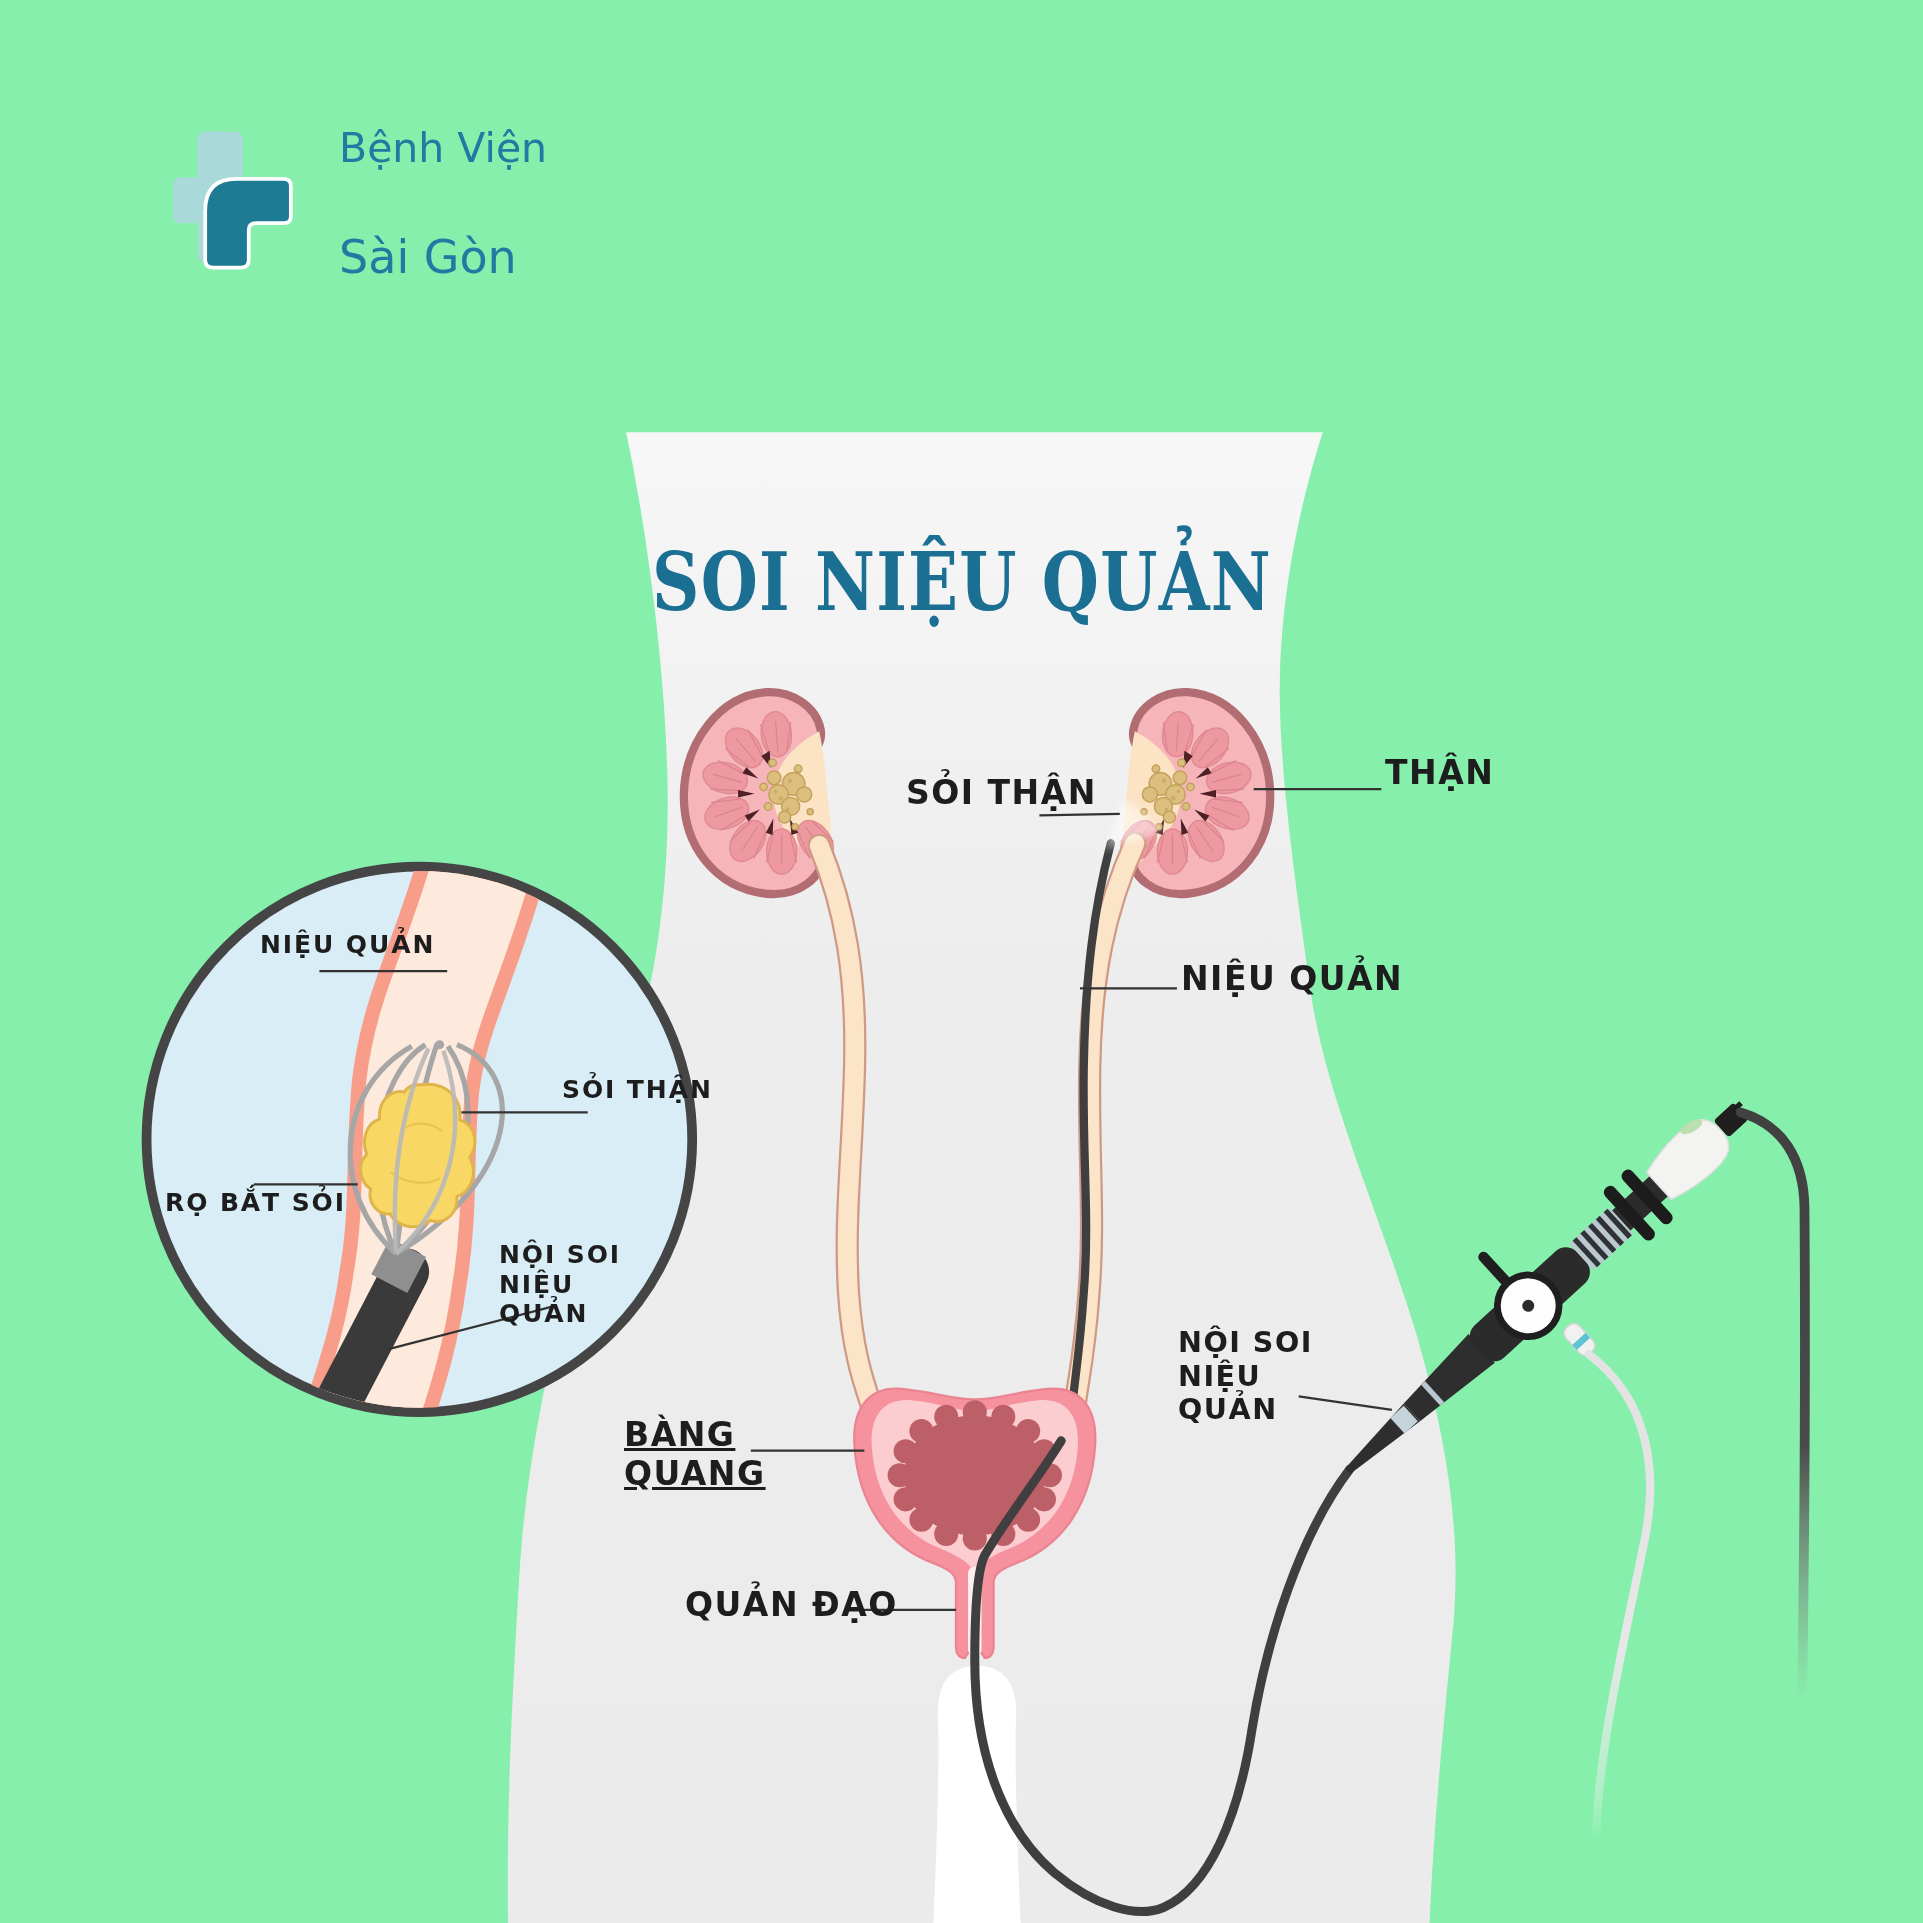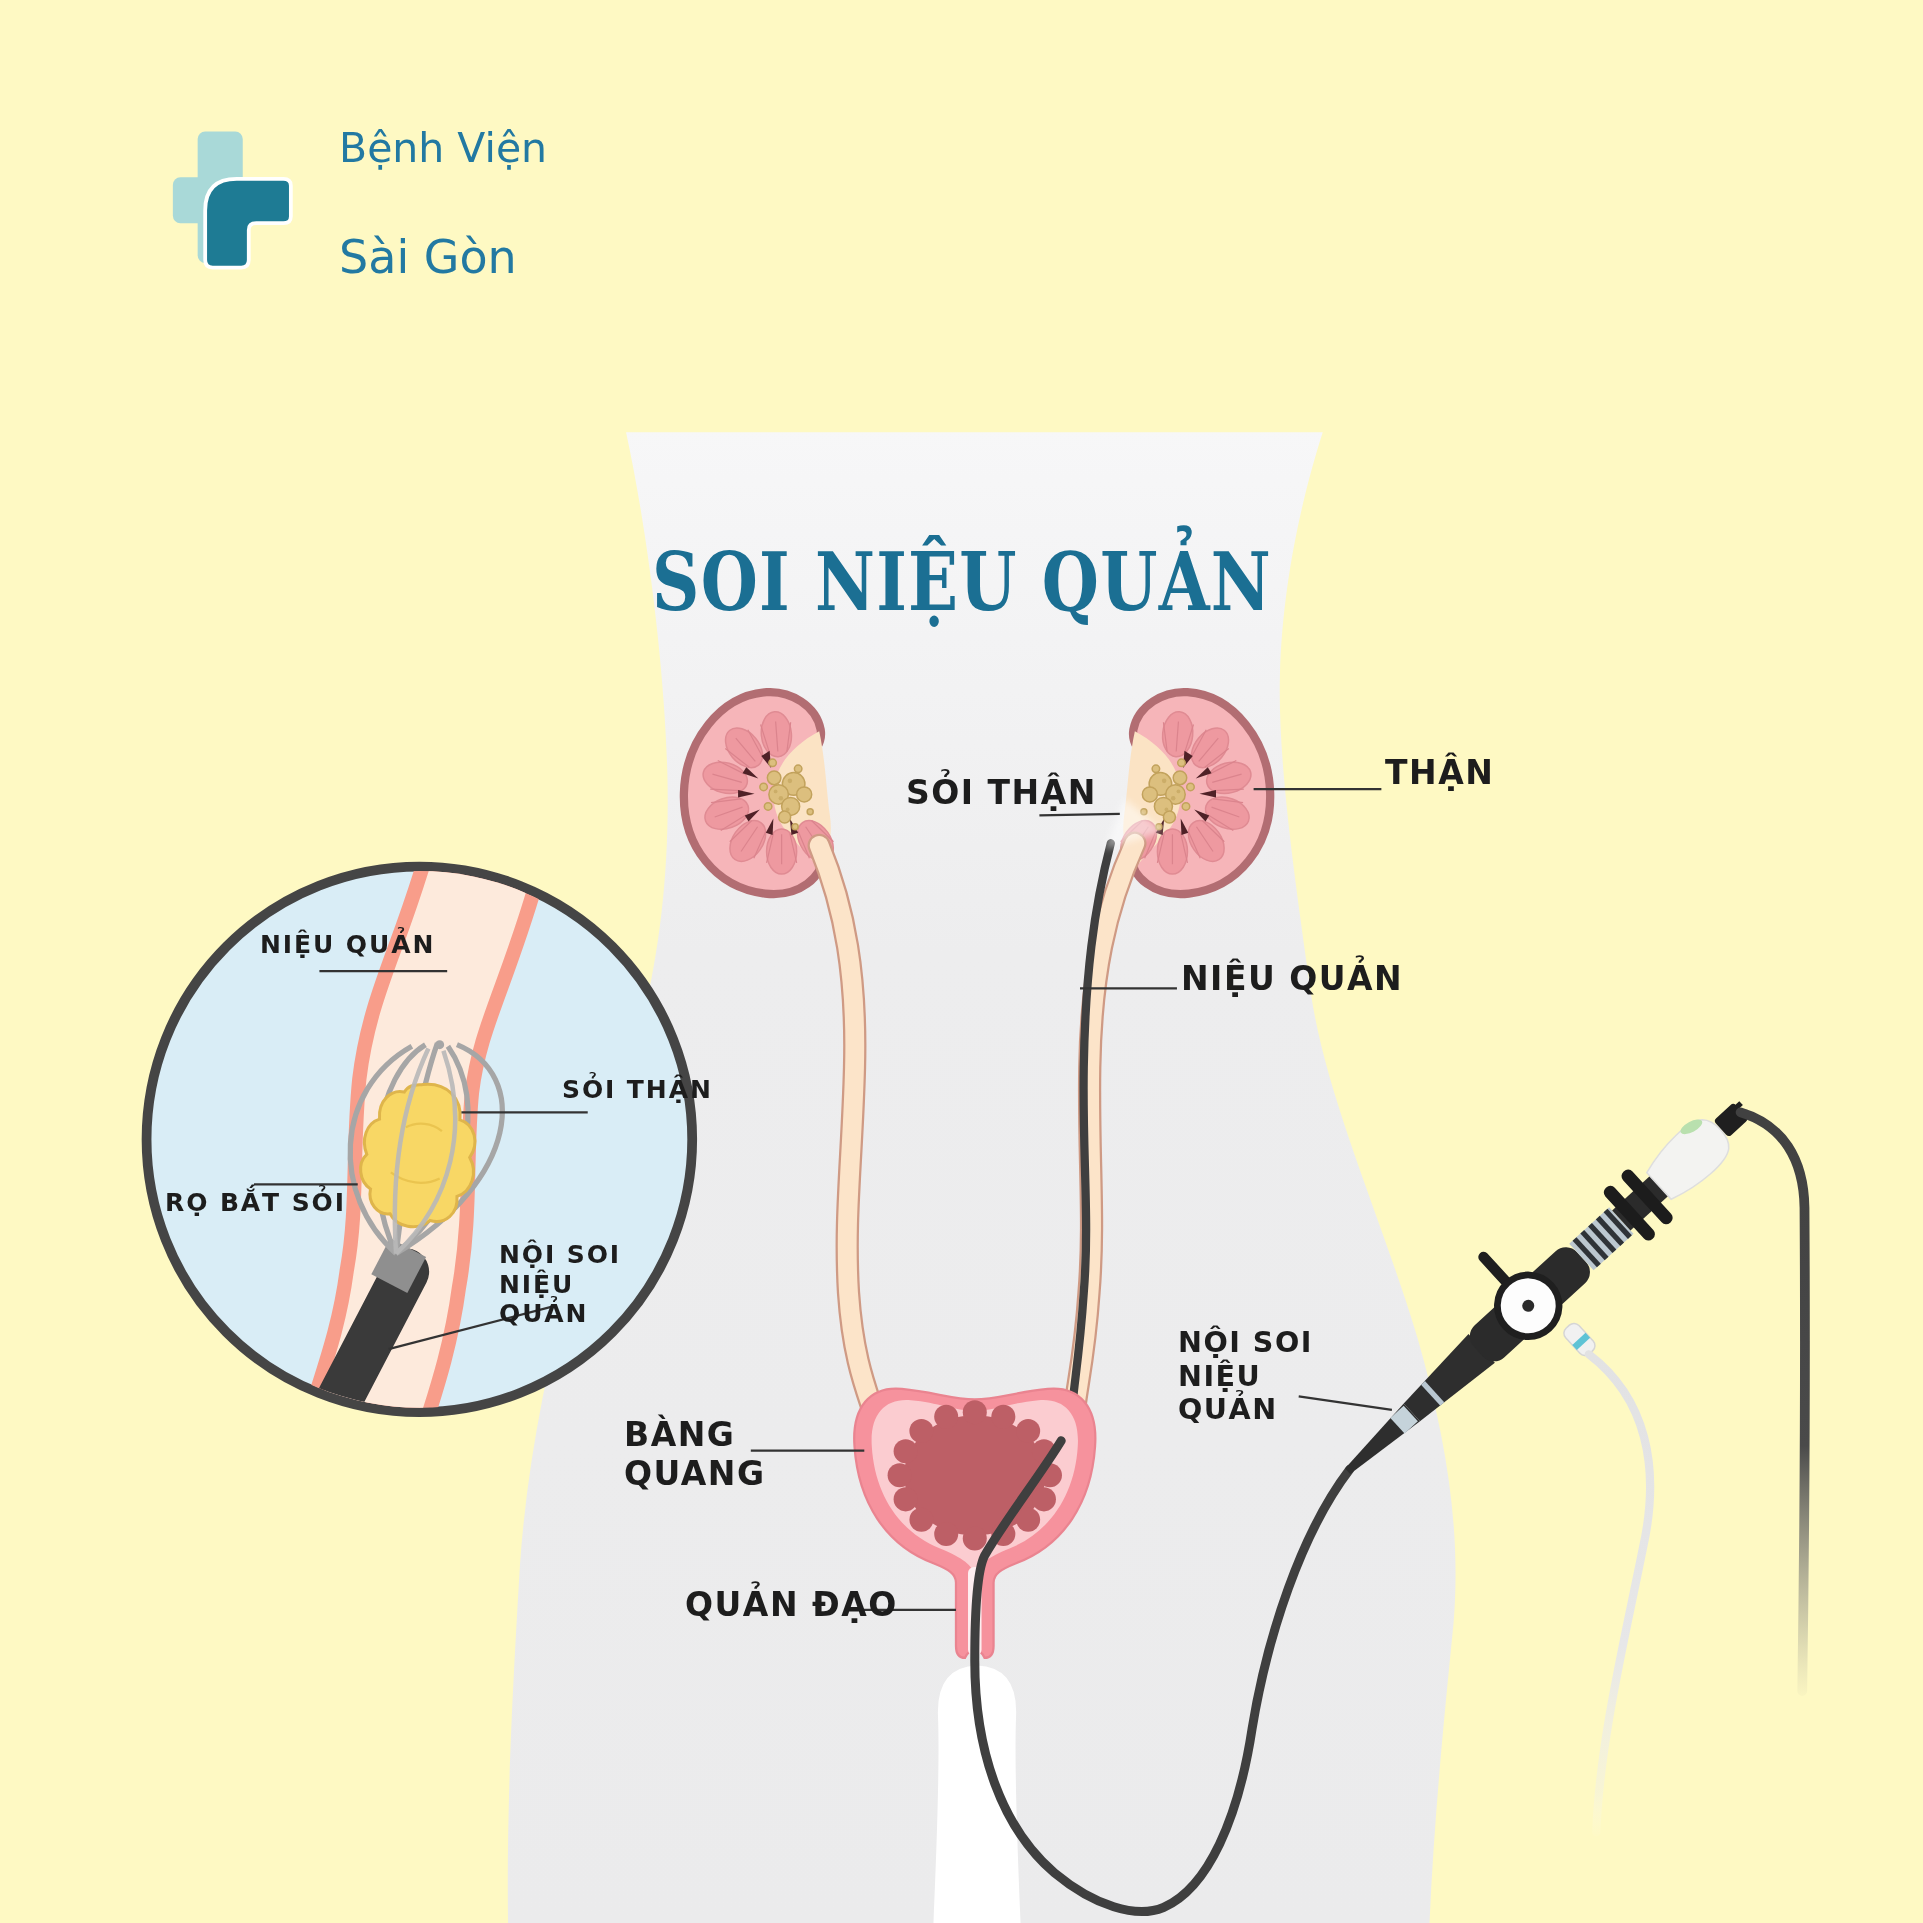--- a/index.html
+++ b/index.html
@@ -1,17 +1,17 @@
 <!DOCTYPE html>
 <html style="font-size:12px"><head>
 <meta charset="utf-8">
 <style>
   html,body{margin:0;padding:0;background:#fff;}
   .stage{
-    position:relative;width:1924px;height:1924px;overflow:hidden;background:#fef9c3;
+    position:relative;width:1924px;height:1924px;overflow:hidden;background:#86efac;
     font-family:"DejaVu Sans","Liberation Sans",sans-serif;
   }
   .art{position:absolute;left:0;top:0;width:1924px;height:1924px;}
   .lbl{
     position:absolute;color:#1d1d1d;font-weight:bold;line-height:1.18;
     letter-spacing:1.5px;white-space:nowrap;
   }
   .lbl.wrap{white-space:normal;text-align:left;}
   .title{
     position:absolute;left:50%;top:535px;transform:translateX(-50%) scaleX(.82);
@@ -276,21 +276,21 @@
 </svg>
 
 <div class="logo-l1">Bệnh Viện</div>
 <div class="logo-l3">Sài Gòn</div>
 
 <div class="title">SOI NIỆU QUẢN</div>
 
 <div class="lbl main-lbl" style="left:906px;top:774px;">SỎI THẬN</div>
 <div class="lbl main-lbl" style="left:1385px;top:754px;text-align:center;">THẬN</div>
 <div class="lbl main-lbl" style="left:1181px;top:960px;">NIỆU QUẢN</div>
-<div class="lbl main-lbl wrap" style="left:624px;top:1416px;width:128px;">BÀNG QUANG</div>
+<div class="lbl main-lbl wrap" style="left:624px;top:1416px;width:128px;text-decoration:underline;">BÀNG QUANG</div>
 <div class="lbl main-lbl" style="left:685px;top:1586px;">QUẢN ĐẠO</div>
 <div class="lbl dev-lbl wrap" style="left:1178px;top:1326px;width:184px;">NỘI SOI NIỆU QUẢN</div>
 
 <div class="lbl ins-lbl" style="left:260px;top:930px;">NIỆU QUẢN</div>
 <div class="lbl ins-lbl" style="left:562px;top:1075px;">SỎI THẬN</div>
 <div class="lbl ins-lbl" style="left:165px;top:1188px;">RỌ BẮT SỎI</div>
 <div class="lbl ins-lbl wrap" style="left:499px;top:1240px;width:165px;">NỘI SOI NIỆU QUẢN</div>
 
 </div>
 

